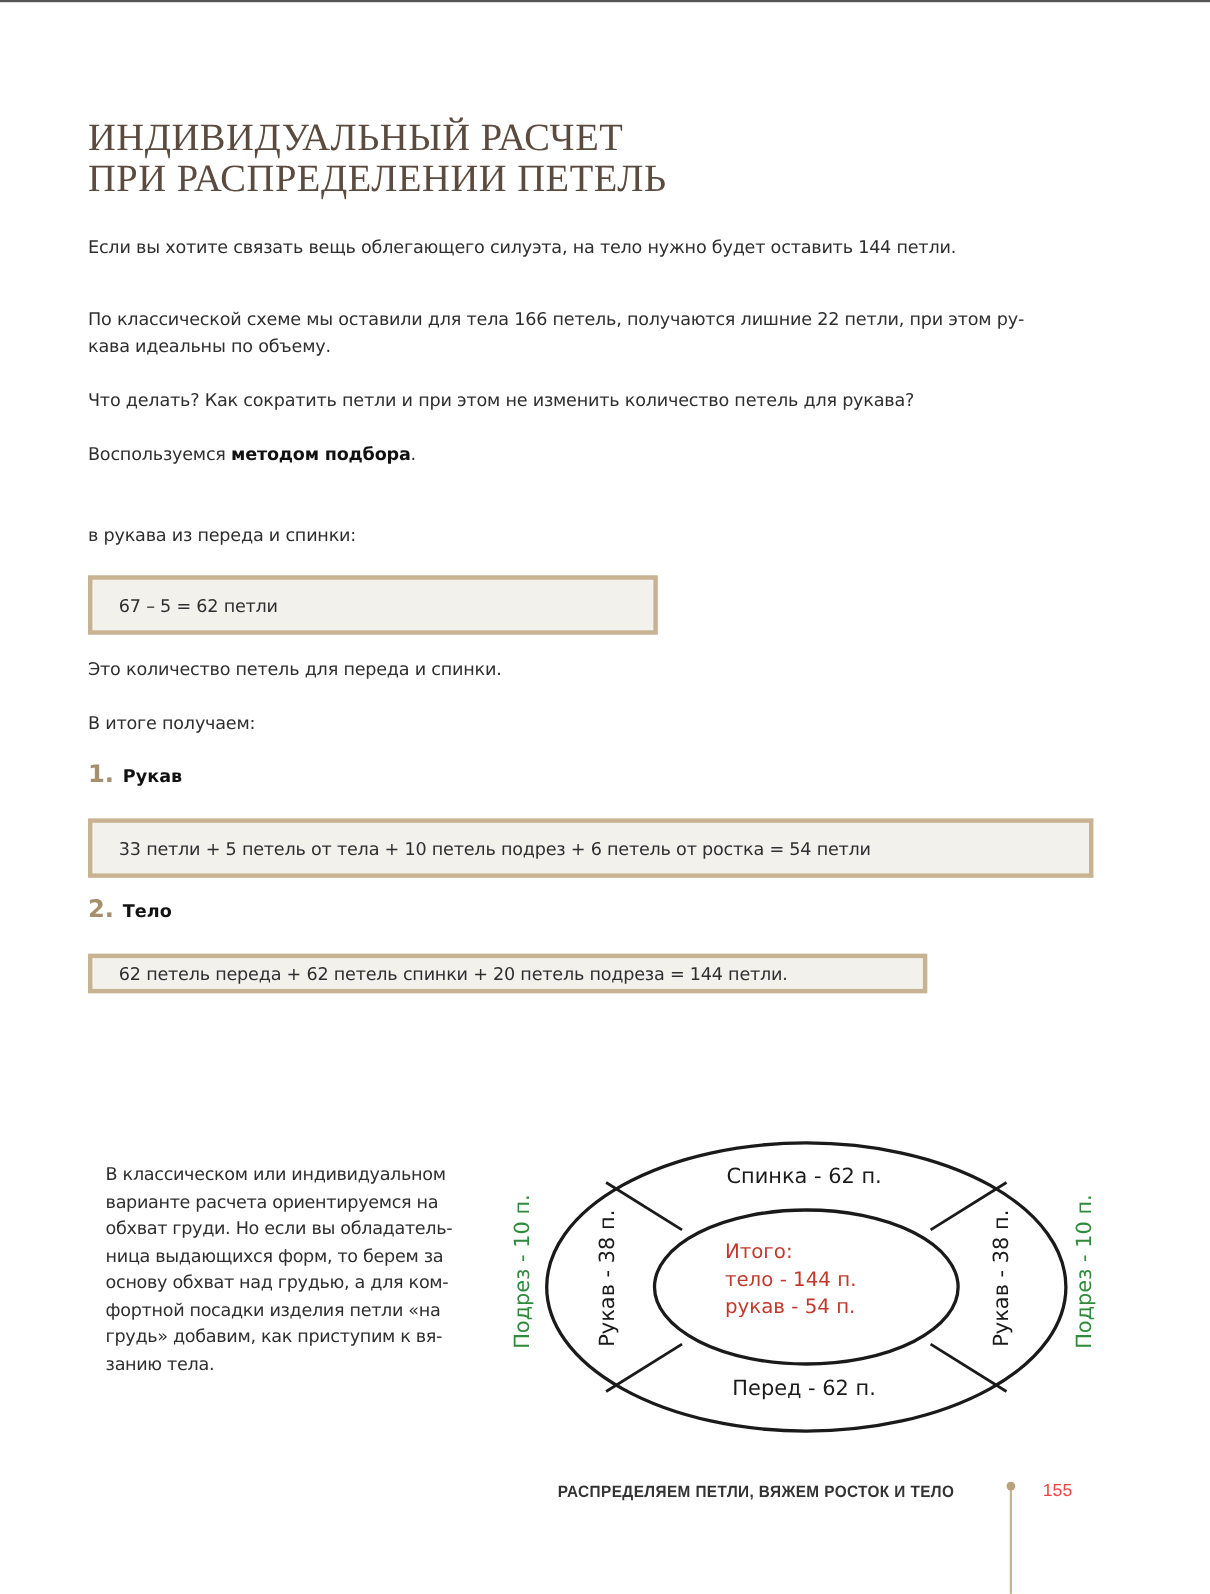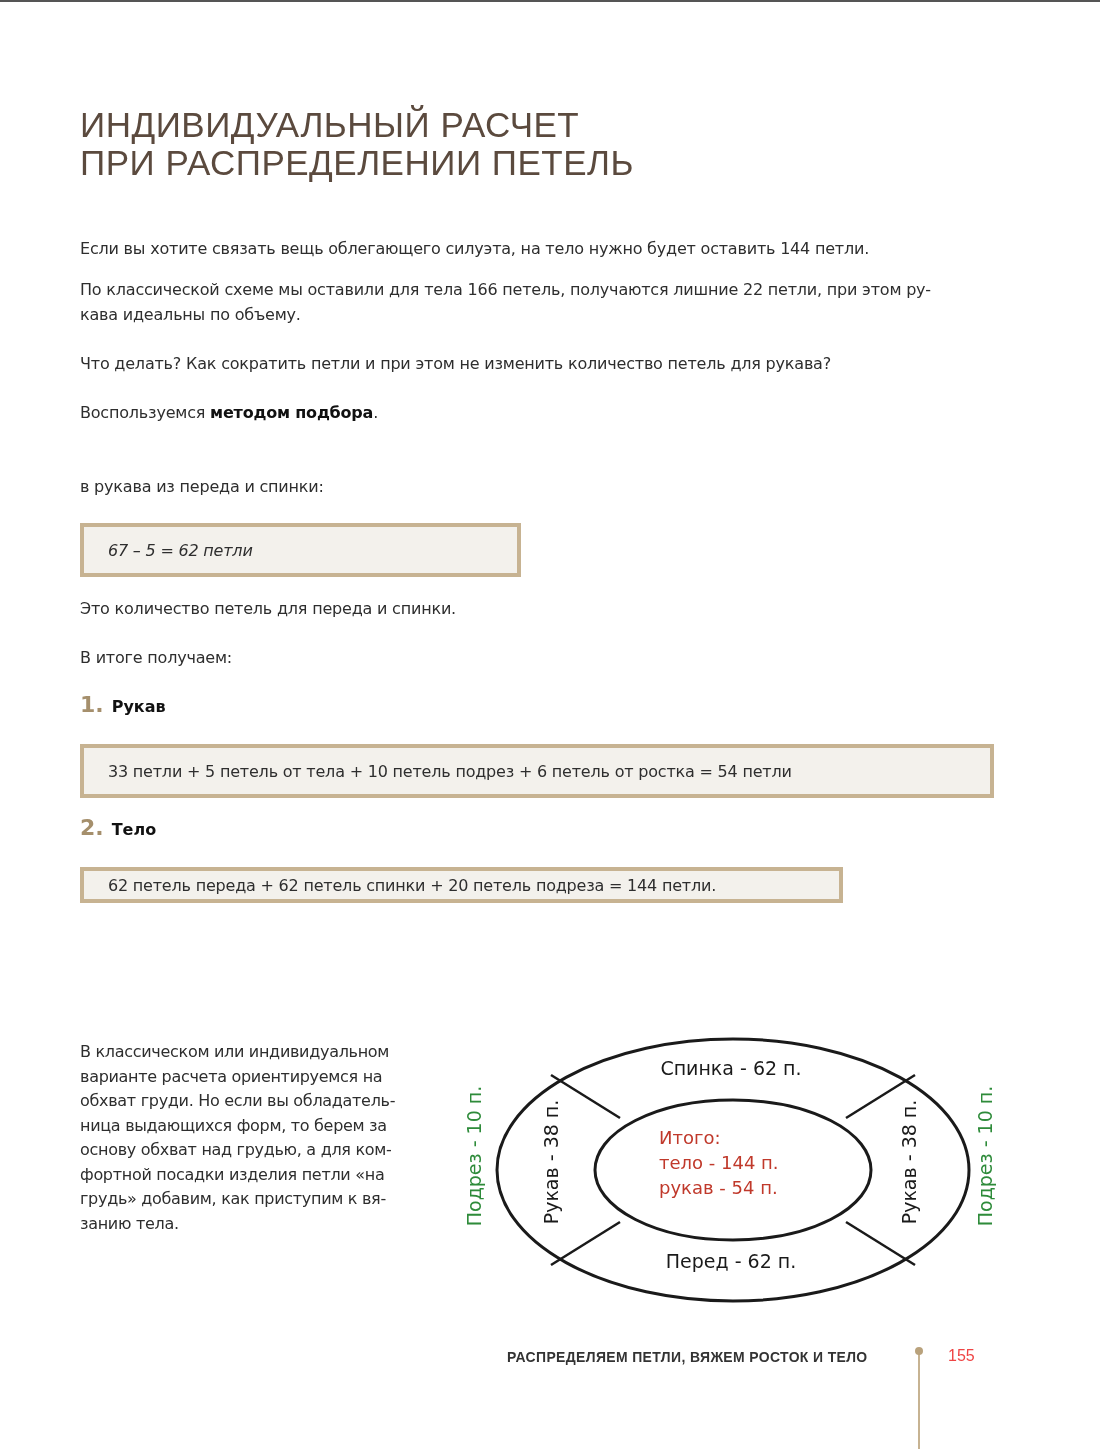--- a/index.html
+++ b/index.html
@@ -4,41 +4,41 @@
 <style>
   html, body { margin: 0; padding: 0; }
   body {
     width: 1100px; height: 1449px; position: relative; overflow: hidden;
     background: #ffffff; color: #2a2a2a;
     font-family: "DejaVu Sans", sans-serif;
   }
   .topbar { position: absolute; left: 0; top: 0; width: 1100px; height: 2px; background: #555; }
   .title {
     position: absolute; left: 80px; top: 106px; margin: 0;
-    font-family: Liberation Sans, sans-serif;
+    font-family: Liberation Serif, serif;
     font-weight: normal; font-size: 35px; line-height: 38px; letter-spacing: 0.5px;
     color: #5b4a3e; text-transform: uppercase;
   }
   .title span { display: block; }
   .p {
     position: absolute; left: 80px; margin: 0;
     font-size: 16px; line-height: 25px; color: #2e2e2e; letter-spacing: -0.2px;
   }
   .p b { font-weight: bold; color: #111; }
   .box {
     position: absolute; left: 80px; box-sizing: border-box;
     background: #f3f1ec; border: 4px solid #c7b392;
     font-size: 16px; color: #2e2e2e; padding-left: 24px;
     display: flex; align-items: center; letter-spacing: -0.2px;
   }
   .num-head { position: absolute; left: 80px; display: flex; align-items: baseline; gap: 8px; }
   .num-head .n { font-size: 22px; font-weight: bold; color: #a58f6c; }
   .num-head .l { font-size: 16px; font-weight: bold; color: #111; }
   .side-text {
-    position: absolute; left: 80px; top: 1040px; width: 350px; margin: 0;
+    position: absolute; left: 80px; top: 1040px; width: 350px; margin: 16px;
     font-size: 16px; line-height: 24.5px; color: #2e2e2e; letter-spacing: -0.3px;
   }
   .diagram { position: absolute; left: 455px; top: 1030px; width: 550px; height: 280px; }
   .diagram text { font-family: "DejaVu Sans", sans-serif; }
   .footer-title {
     position: absolute; left: 507px; top: 1348px;
     font-family: "Liberation Sans", sans-serif; font-weight: bold;
     font-size: 15px; letter-spacing: 0.4px; color: #333; transform: scaleX(0.93); transform-origin: left;
   }
   .footer-line { position: absolute; left: 918px; top: 1352px; width: 2px; height: 97px; background: #c7b392; }
@@ -51,37 +51,37 @@
 </head>
 <body>
 
 <div class="topbar"></div>
 
 <h1 class="title">
   <span>Индивидуальный расчет</span>
   <span>при распределении петель</span>
 </h1>
 
-<p class="p" style="top:236px">Если вы хотите связать вещь облегающего силуэта, на тело нужно будет оставить 144 петли.</p>
+<p class="p" style="top:212px">Если вы хотите связать вещь облегающего силуэта, на тело нужно будет оставить 144 петли.</p>
 
 <p class="p" style="top:277px">
   <span>По классической схеме мы оставили для тела 166 петель, получаются лишние 22 петли, при этом ру-</span><br>
   <span>кава идеальны по объему.</span>
 </p>
 
 <p class="p" style="top:351px">Что делать? Как сократить петли и при этом не изменить количество петель для рукава?</p>
 
 <p class="p" style="top:400px"><span>Воспользуемся </span><b>методом подбора</b><span>.</span></p>
 
 <p class="p" style="top:449px">
   <br>
   <span>в рукава из переда и спинки:</span>
 </p>
 
-<div class="box" style="top:523px; width:441px; height:54px;font-style:italic;">
+<div class="box" style="top:523px; width:518px; height:54px;">
   <span>67 – 5 = 62 петли</span>
 </div>
 
 <p class="p" style="top:596px">Это количество петель для переда и спинки.</p>
 
 <p class="p" style="top:645px">В итоге получаем:</p>
 
 <div class="num-head" style="top:692px">
   <span class="n">1.</span>
   <span class="l">Рукав</span>

